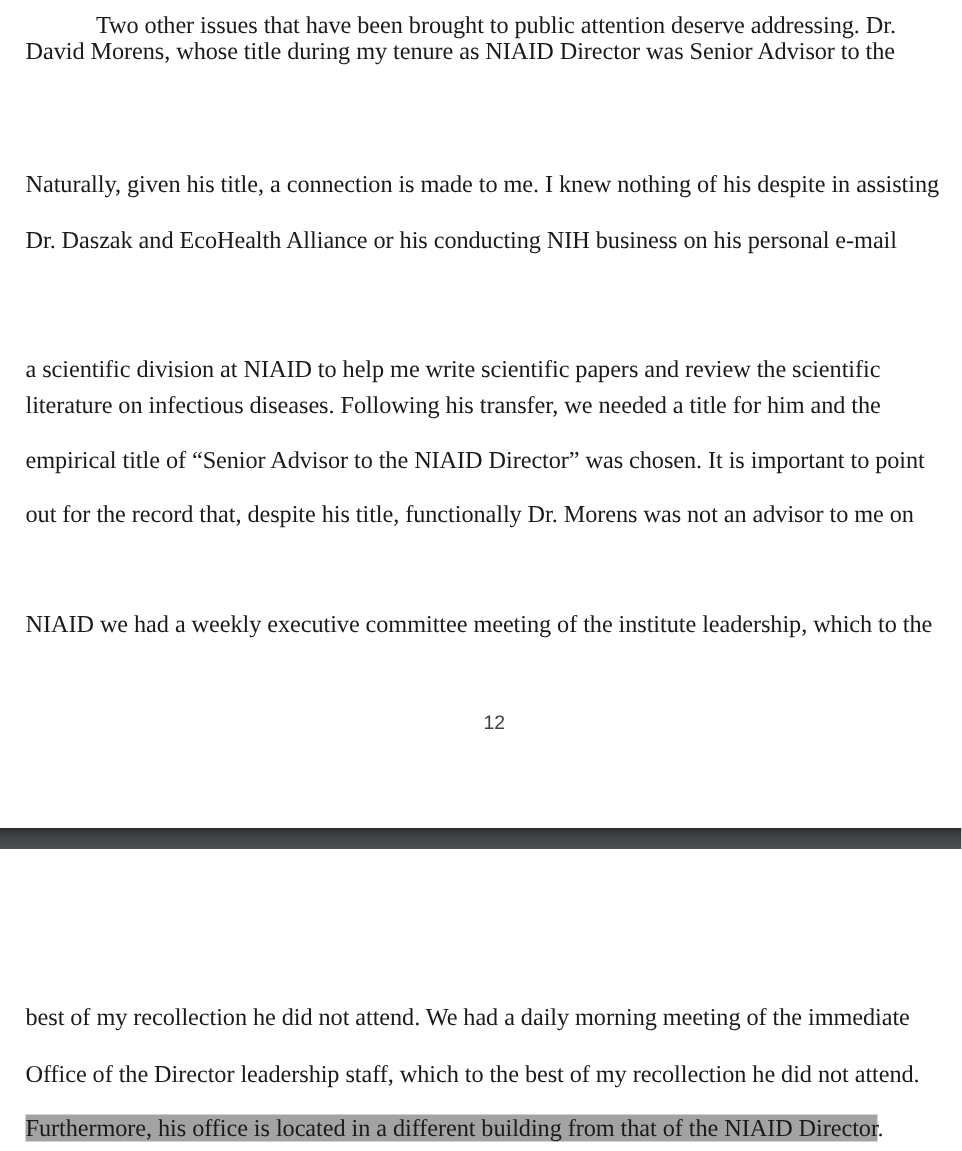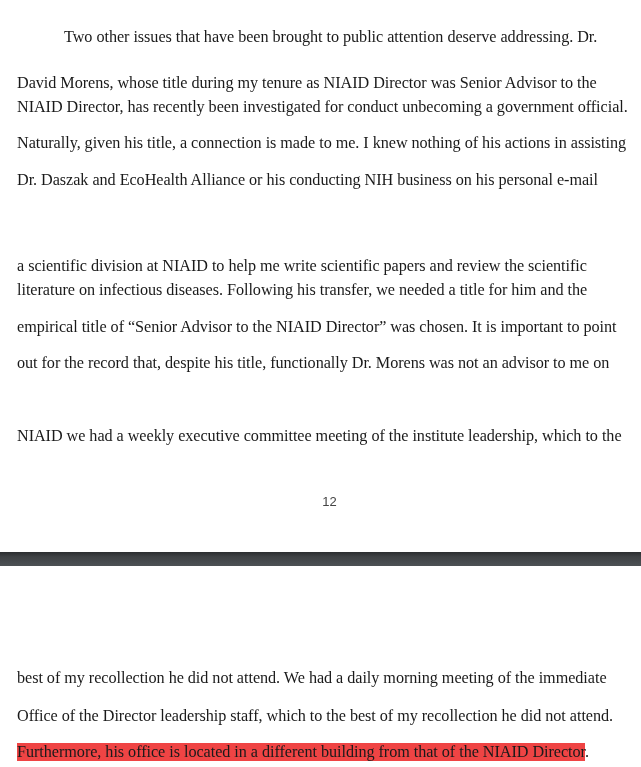--- a/index.html
+++ b/index.html
@@ -17,21 +17,20 @@
     }
     .page {
       position: absolute;
       left: 0;
       width: 641px;
       background: #ffffff;
     }
     .page-top {
       top: 0;
       height: 552px;
-      margin-top: 20px;
     }
     .page-bottom {
       top: 566px;
       height: 201px;
     }
     .line {
       position: absolute;
       left: 17px;
       font-size: 16.2px;
       line-height: 20px;
@@ -61,32 +60,31 @@
     }
     .highlight {
       background: #ffee00;
     }
   </style>
 </head>
 <body>
 
 <div class="page page-top">
   <div class="line indent" style="top:7px">Two other issues that have been brought to public attention deserve addressing.   Dr.</div>
-  <div class="line" style="top:53px">David Morens, whose title during my tenure as NIAID Director was Senior Advisor to the</div>
-  <div class="line" style="top:77px">NIAID Director, has recently been investigated for conduct unbecoming a government official.</div>
-  <div class="line" style="top:113px">Naturally, given his title, a connection is made to me. I knew nothing of his actions in assisting</div>
+  <div class="line" style="top:24px">David Morens, whose title during my tenure as NIAID Director was Senior Advisor to the</div>
+  <div class="line" style="top:113px">Naturally, given his title, a connection is made to me. I knew nothing of his despite in assisting</div>
   <div class="line" style="top:150px">Dr. Daszak and EcoHealth Alliance or his conducting NIH business on his personal e-mail</div>
   <div class="line" style="top:236px">a scientific division at NIAID to help me write scientific papers and review the scientific</div>
   <div class="line" style="top:260px">literature on infectious diseases.  Following his transfer, we needed a title for him and the</div>
   <div class="line" style="top:297px">empirical title of “Senior Advisor to the NIAID Director” was chosen.    It is important to point</div>
   <div class="line" style="top:333px">out for the record that, despite his title, functionally Dr. Morens was not an advisor to me on</div>
   <div class="line" style="top:406px">NIAID we had a weekly executive committee meeting of the institute leadership, which to the</div>
 
   <div class="page-number">12</div>
 </div>
 
 <div class="separator"></div>
 
 <div class="page page-bottom">
   <div class="line" style="top:102px">best of my recollection he did not attend.   We had a daily morning meeting of the immediate</div>
   <div class="line" style="top:140px">Office of the Director leadership staff, which to the best of my recollection he did not attend.</div>
-  <div class="line" style="top:176px"><span class="highlight" style="background: #ef4444;">Furthermore, his office is located in a different building from that of the NIAID Director</span><span>.</span></div>
+  <div class="line" style="top:176px"><span class="highlight" style="background: #a3a3a3;">Furthermore, his office is located in a different building from that of the NIAID Director</span><span>.</span></div>
 </div>
 
 </body></html>

